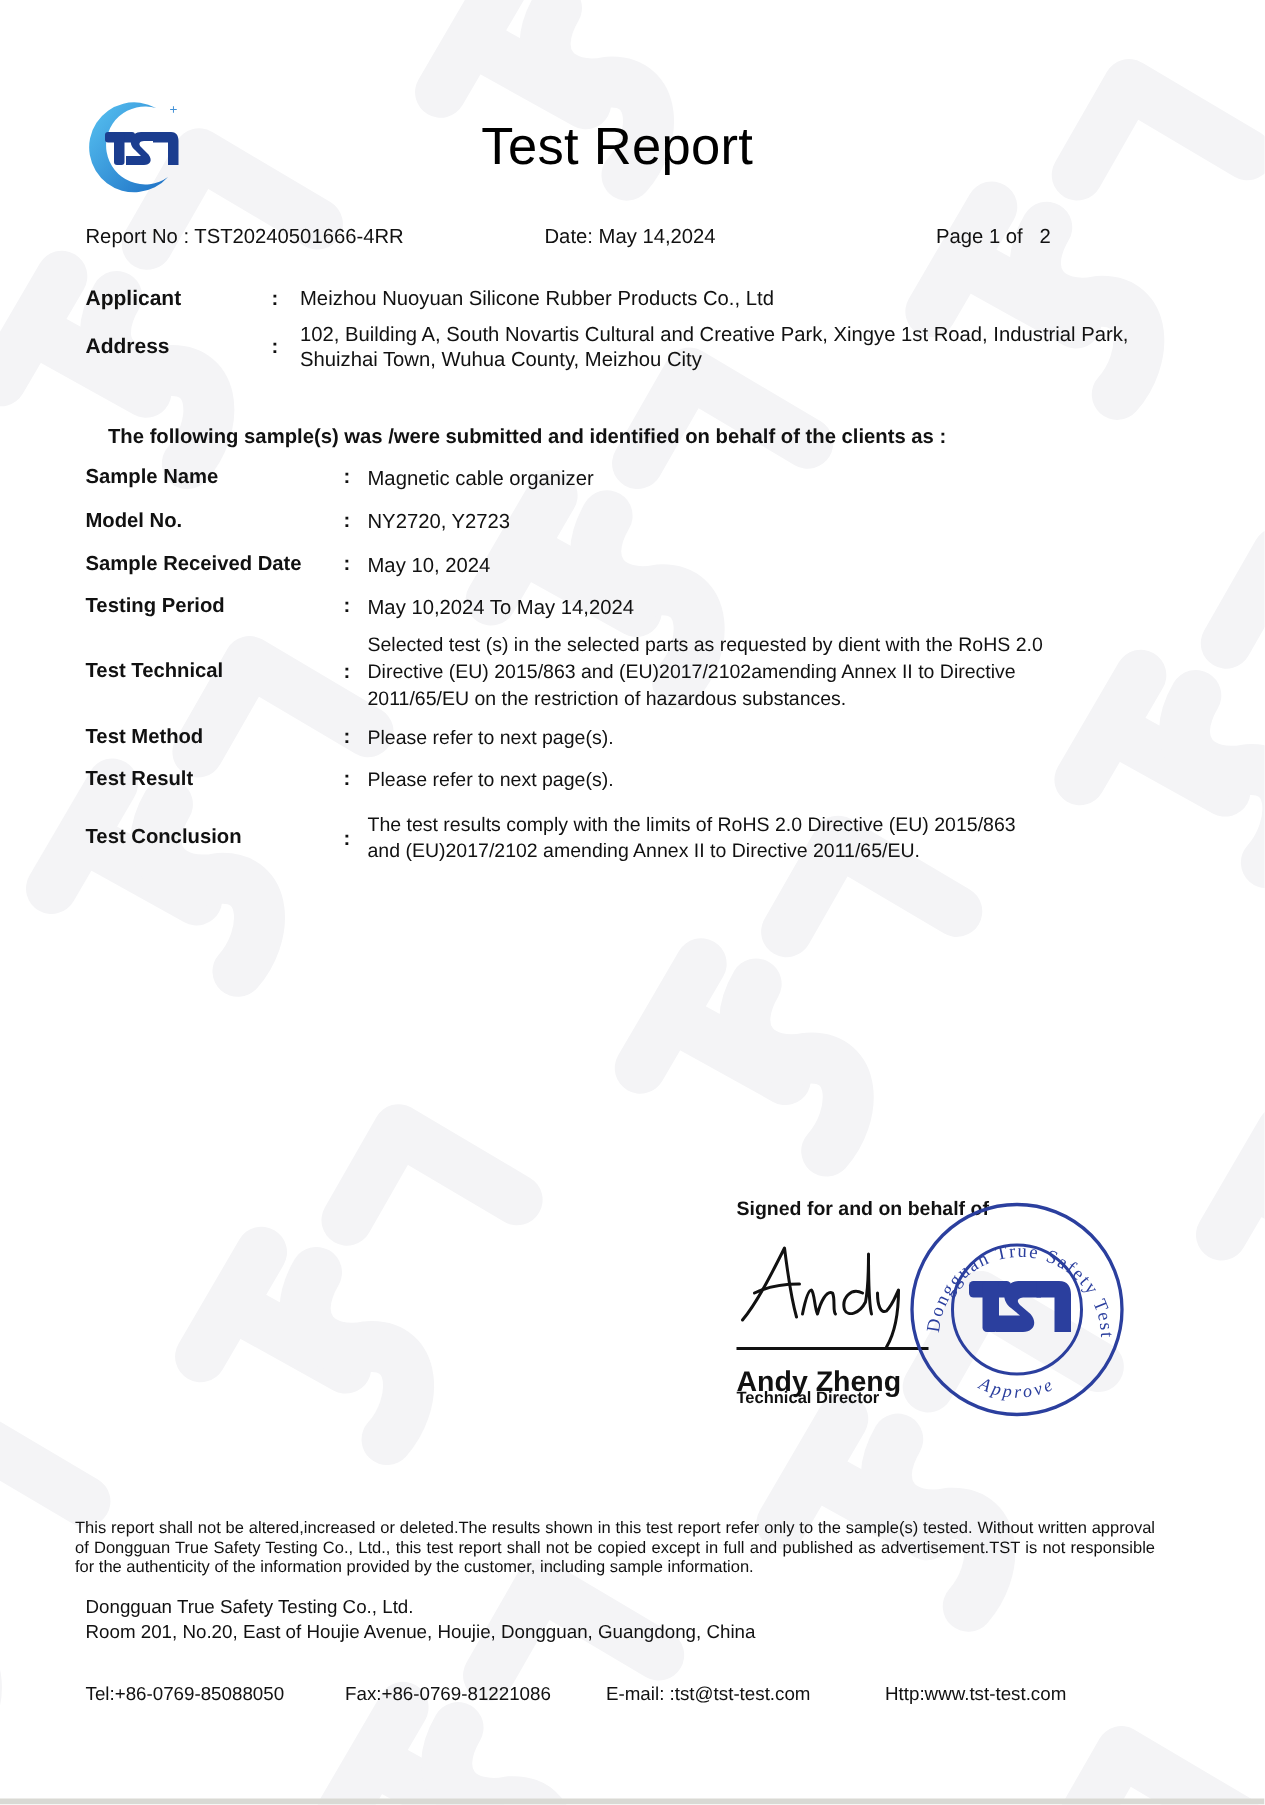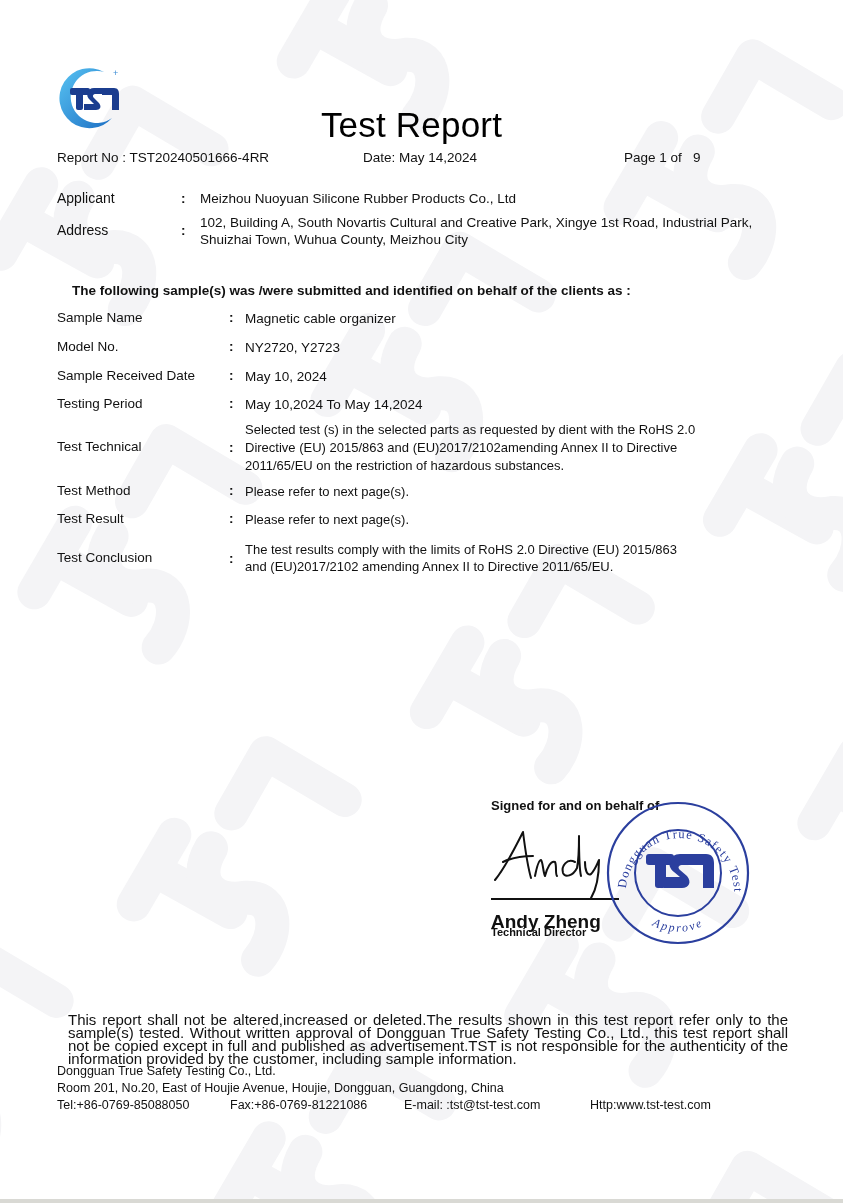--- a/index.html
+++ b/index.html
@@ -4,51 +4,51 @@
 <style>
   * { margin: 0; padding: 0; box-sizing: border-box; }
   html, body { width: 843px; height: 1203px; background: #ffffff; overflow: hidden; }
   body { position: relative; font-family: "Liberation Sans", sans-serif; color: #111; }
 
   .watermark { position: absolute; inset: 0; pointer-events: none; z-index: 0; }
   .page { position: absolute; inset: 0; z-index: 1; }
 
   .logo { position: absolute; left: 56px; top: 66px; width: 70px; height: 66px; }
   .title { position: absolute; left: 0; width: 823px; top: 78px; text-align: center;
-           font-size: 35px; font-weight: normal; letter-spacing: 0.2px; color: #000; margin-top: 27px; }
+           font-size: 35px; font-weight: normal; letter-spacing: 0.2px; color: #000; }
 
   .meta { position: absolute; top: 150px; font-size: 13.5px; color: #111; white-space: pre; }
   .meta.report-no { left: 57px; }
   .meta.date { left: 363px; }
   .meta.page-of { left: 624px; }
 
   .row { position: absolute; left: 57px; font-size: 13.5px; }
-  .row .lbl { position: absolute; left: 0; font-weight: normal; white-space: nowrap; }
+  .row .lbl { position: absolute; left: 0; font-weight: bold; white-space: nowrap; }
   .row .colon { position: absolute; font-weight: bold; }
   .row .val { position: absolute; white-space: nowrap; line-height: 17px; }
 
   .top .colon { left: 124px; }
   .top .val { left: 143px; }
 
   .sec-head { position: absolute; left: 57px; top: 283px; font-size: 13.5px; font-weight: bold; white-space: nowrap; margin-left: 15px; }
 
   .grid .colon { left: 172px; }
   .grid .val { left: 188px; }
 
   .signature-block { position: absolute; left: 491px; top: 798px; width: 260px; height: 160px; }
   .signed-for { position: absolute; left: 0; top: 0; font-size: 13px; font-weight: bold; white-space: nowrap; }
   .sig-line { position: absolute; left: 0; top: 100px; width: 128px; height: 1.5px; background: #111; }
   .signer-name { position: absolute; left: 0; top: 113px; font-size: 19px; font-weight: bold; }
   .signer-title { position: absolute; left: 0; top: 128px; font-size: 11px; font-weight: bold; white-space: nowrap; }
   .sig-svg { position: absolute; left: 0; top: 20px; }
   .stamp { position: absolute; left: 606px; top: 800px; width: 144px; height: 146px; }
 
-  .disclaimer { position: absolute; left: 68px; top: 1013px; width: 720px; font-size: 15px; line-height: 13px; text-align: justify; color: #111; }
+  .disclaimer { position: absolute; left: 50px; top: 1013px; width: 720px; font-size: 11px; line-height: 13px; text-align: justify; color: #111; }
   .company { position: absolute; left: 57px; font-size: 12.5px; white-space: nowrap; color: #111; }
-  .contact { position: absolute; top: 1098px; font-size: 12.5px; white-space: nowrap; color: #111; }
+  .contact { position: absolute; top: 1122px; font-size: 12.5px; white-space: nowrap; color: #111; }
 
   .bottom-bar { position: absolute; left: 0; bottom: 0; width: 843px; height: 4px; background: #d9d9d4; }
 </style>
 </head>
 <body>
 
 <svg class="watermark" width="843" height="1203" viewBox="0 0 843 1203">
   <defs>
     <g id="wm" fill="none" stroke="#f4f4f6" stroke-width="34" stroke-linecap="round" stroke-linejoin="round">
       <path d="M0 30 L70 -10 M35 10 L80 85"></path>
@@ -96,21 +96,21 @@
       <rect x="20" y="22" width="7" height="22" rx="2"></rect>
       <path d="M28 44 L40 44 C44 44 46 41 43 37 L38 32 C36 30 37 28 40 28 L48 28 L48 22 L38 22 C31 22 29 30 34 34 L38 38 L28 38 Z"></path>
       <path d="M46 22 L58 22 C62 22 63 25 63 28 L63 44 L56 44 L56 29 L46 29 Z"></path>
     </g>
   </svg>
 
   <div class="title">Test Report</div>
 
   <div class="meta report-no">Report No : TST20240501666-4RR</div>
   <div class="meta date">Date: May 14,2024</div>
-  <div class="meta page-of">Page 1 of   9</div>
+  <div class="meta page-of">Page 1 of   2</div>
 
   <div class="row top" style="top:190px;">
     <span class="lbl" style="font-size:14px;">Applicant</span>
     <span class="colon" style="top:1px;">:</span>
     <span class="val">Meizhou Nuoyuan Silicone Rubber Products Co., Ltd</span>
   </div>
 
   <div class="row top" style="top:214px;">
     <span class="lbl" style="top:8px; font-size:14px;">Address</span>
     <span class="colon" style="top:9px;">:</span>

